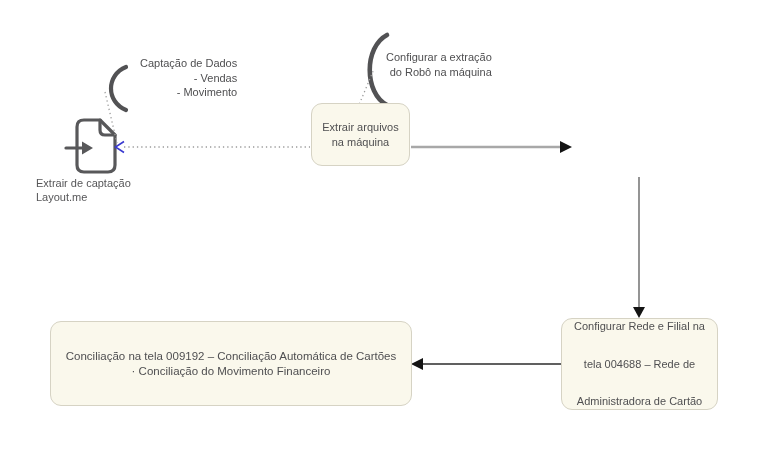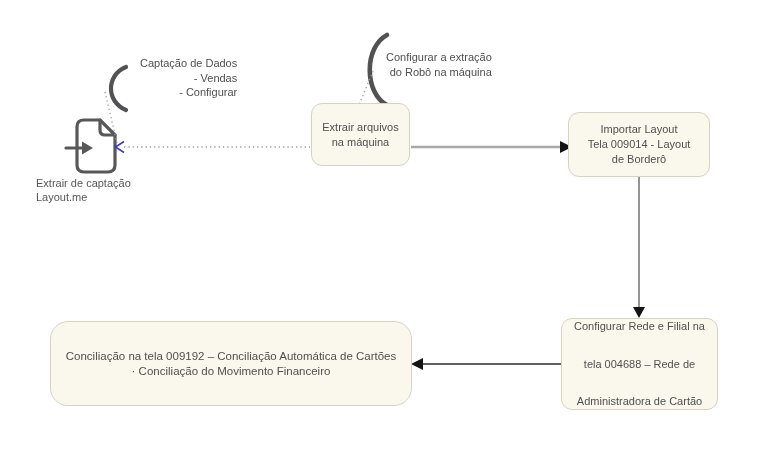--- a/index.html
+++ b/index.html
@@ -54,48 +54,43 @@
     <line x1="639" y1="177" x2="639" y2="308" stroke="#7a7a7a" stroke-width="1.6"></line>
     <polygon points="633,307 645,307 639,318" fill="#141414"></polygon>
 
     <line x1="561" y1="364" x2="423" y2="364" stroke="#2b2b2b" stroke-width="1.6"></line>
     <polygon points="423,358 423,370 411,364" fill="#141414"></polygon>
   </svg>
 
   <div class="annotation" style="left:140px;top:56px;">
     <div>Captação de Dados</div>
     <div>- Vendas</div>
-    <div>- Configurar</div>
+    <div>- Movimento</div>
   </div>
 
   <div class="annotation" style="left:386px;top:50px;">
     <div>Configurar a extração</div>
     <div>do Robô na máquina</div>
   </div>
 
   <div class="src-label">
     <div>Extrair de captação</div>
     <div>Layout.me</div>
   </div>
 
   <div class="node" style="left:311px;top:103px;width:99px;height:63px;">
     <div>Extrair arquivos</div>
     <div>na máquina</div>
   </div>
 
-  <div class="node" style="left:568px;top:112px;width:142px;height:65px;">
-    <div>Importar Layout</div>
-    <div>Tela 009014 - Layout</div>
-    <div>de Borderô</div>
-  </div>
 
   <div class="node" style="left:561px;top:318px;width:157px;height:92px;justify-content:space-between;">
     <div>Configurar Rede e Filial na</div>
     <div>tela 004688 – Rede de</div>
     <div>Administradora de Cartão</div>
   </div>
 
-  <div class="node" style="left:50px;top:321px;width:362px;height:85px;font-size:11.5px;border-radius:18px;">
+  <div class="node" style="left:50px;top:321px;width:362px;height:85px;font-size:11.5px;">
     <div>Conciliação na tela 009192 – Conciliação Automática de Cartões</div>
     <div>· Conciliação do Movimento Financeiro</div>
   </div>
 
 </div>
 
 </body></html>

